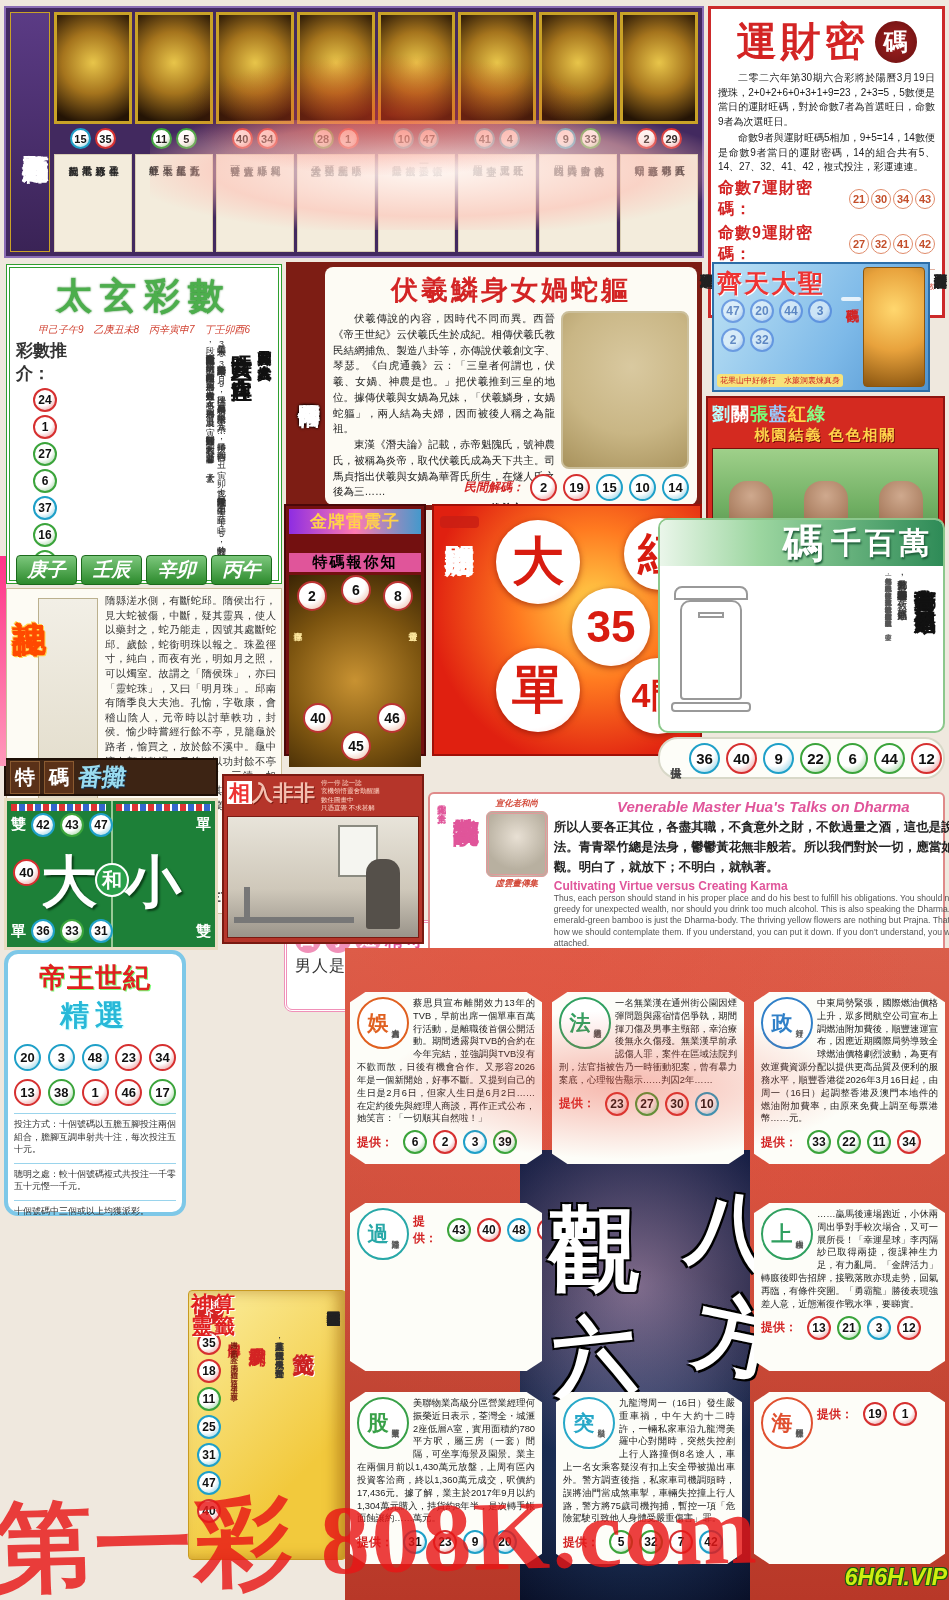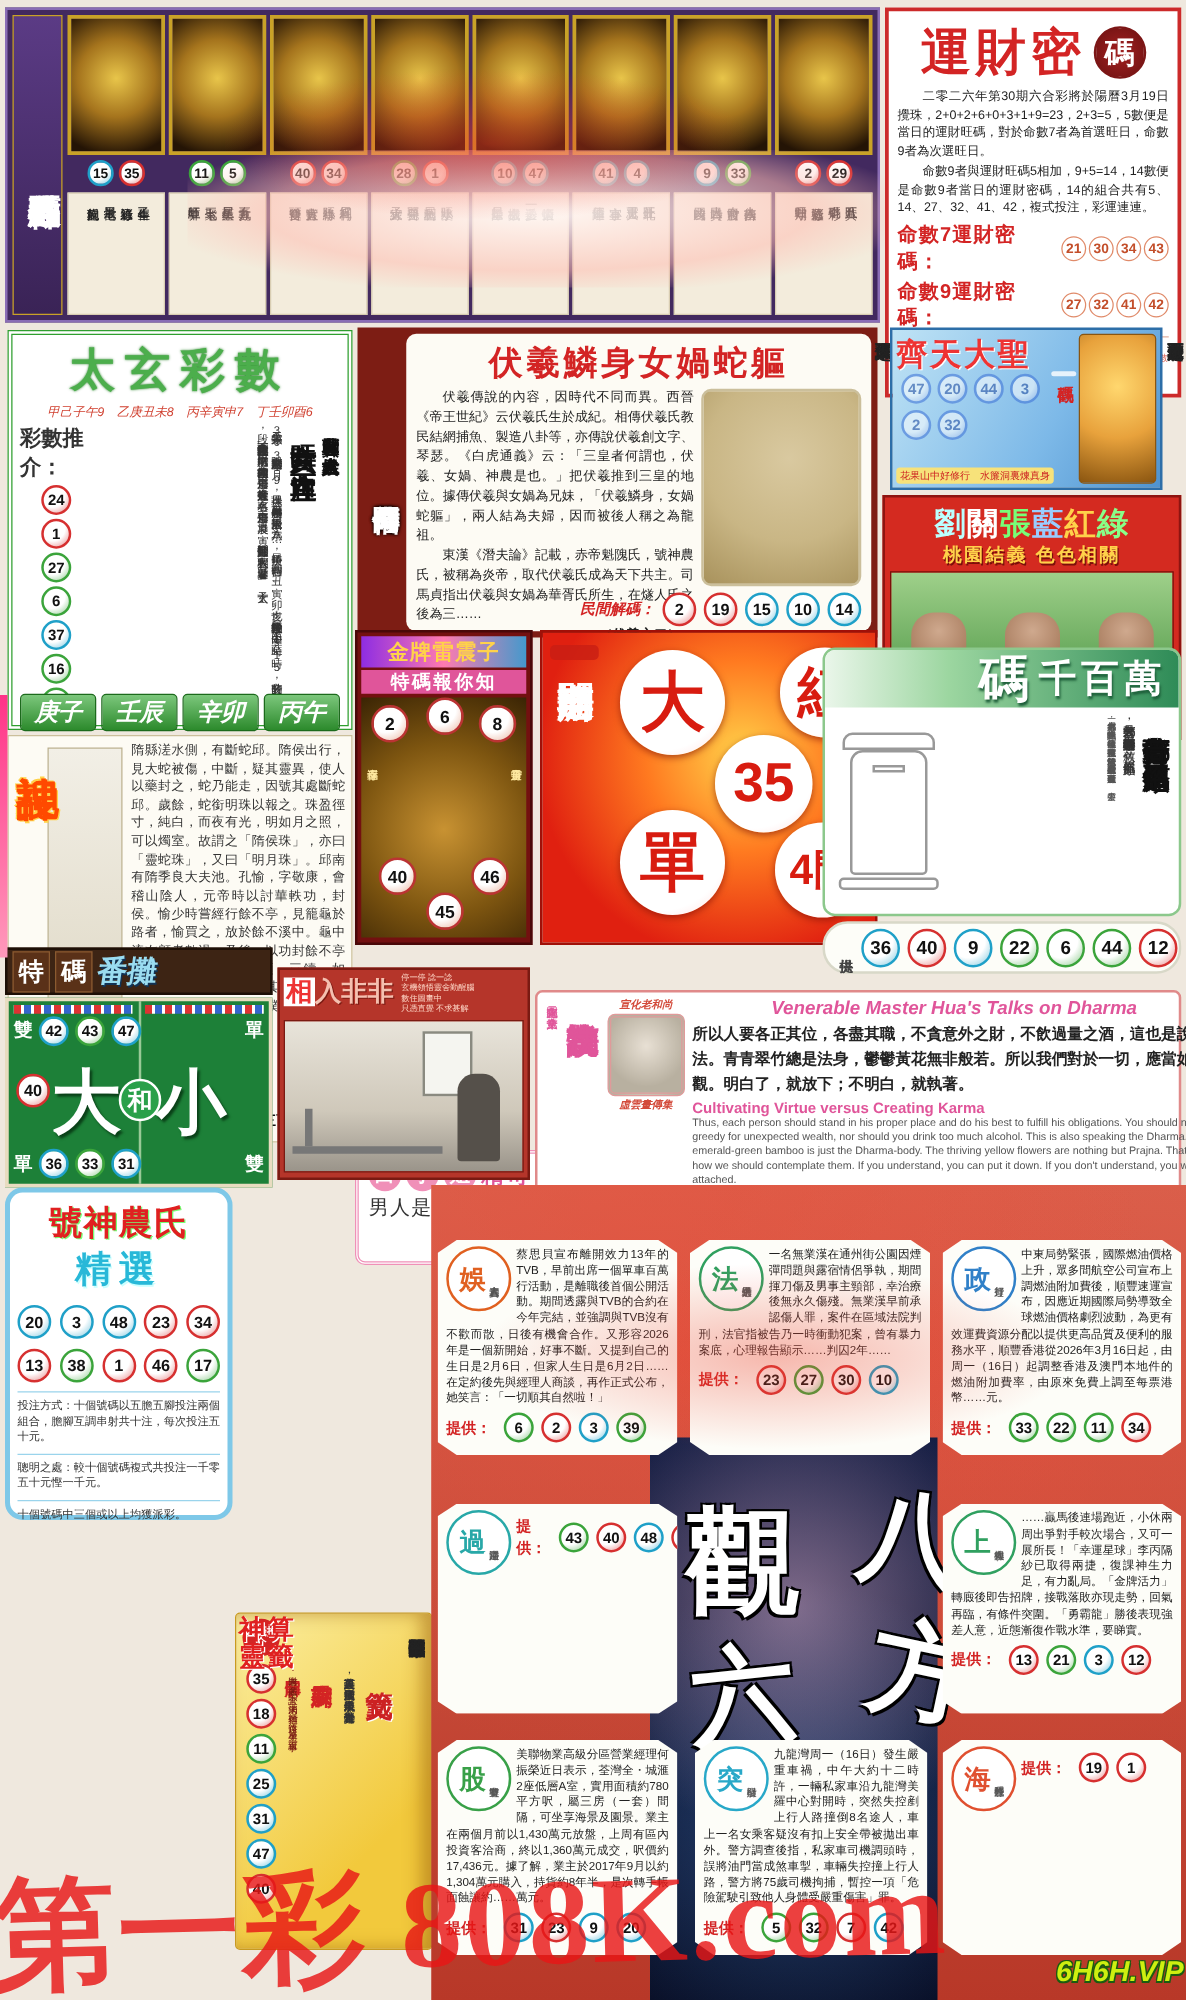--- a/index.html
+++ b/index.html
@@ -77,37 +77,37 @@
   .mk-main{flex:1;position:relative;}
   .mk-title{font-size:25px;font-weight:bold;color:#e33;letter-spacing:2px;text-shadow:1px 1px 0 #fff;}
   .mk-sub{position:absolute;right:2px;top:30px;width:20px;background:rgba(255,255,255,.8);border-radius:4px;
     color:#d32424;font-weight:bold;font-size:13px;text-align:center;padding:2px 0;}
   .mk-balls{position:absolute;left:4px;top:32px;width:130px;display:flex;flex-wrap:wrap;gap:5px;opacity:.55;}
   .mk-balls .ball{--c:#3b6fd6;color:#2a4ea0;}
   .mk-cap{position:absolute;left:0;bottom:0;background:#f7e27a;color:#c22;font-size:8px;padding:1px 3px;border-radius:3px;}
   .mk-img{width:62px;background:radial-gradient(circle at 50% 35%,#ffd76e 0%,#e8a23c 50%,#8a5510 100%);border:1px solid #8a5510;border-radius:4px;}
   
   .trio{left:706px;top:396px;width:239px;height:196px;background:#d42a20;border:2px solid #8e1410;padding:4px;}
-  .trio-t{font-size:25px;font-weight:bold;text-align:center;letter-spacing:1px;font-family:Liberation Serif, serif;}
+  .trio-t{font-size:18px;font-weight:bold;letter-spacing:1px;font-family:Liberation Serif, serif;}
   .trio-t span:nth-child(1){color:#bff;} .trio-t span:nth-child(2){color:#fff;}
   .trio-t span:nth-child(3){color:#7f7;} .trio-t span:nth-child(4){color:#9cf;}
   .trio-t span:nth-child(5){color:#ffd24a;} .trio-t span:nth-child(6){color:#8f8;}
   .trio-s{font-size:15px;font-weight:bold;color:#ffd24a;text-align:center;text-shadow:1px 1px 0 #7a0f0a;letter-spacing:2px;}
   .trio-photo{height:108px;margin-top:3px;border:1px solid #7a0f0a;position:relative;
     background:linear-gradient(#9fd08a 0%,#6fae62 55%,#4c7f44 100%);display:flex;justify-content:space-around;align-items:flex-end;}
   .statue{width:44px;height:74px;background:radial-gradient(circle at 50% 20%,#cfa98e 0%,#a87c5e 45%,#6e4b33 100%);
     border-radius:18px 18px 4px 4px;}
   .trio-names{position:absolute;bottom:2px;left:0;right:0;display:flex;justify-content:space-around;
     font-size:13px;font-weight:bold;color:#fff;text-shadow:1px 1px 1px #000;}
   .trio-balls{display:flex;justify-content:space-between;margin-top:5px;padding:0 2px;}
   
   .gold{left:284px;top:504px;width:142px;height:252px;background:#731010;border:2px solid #4a0808;padding:3px;}
   .gold-t1{font-size:17px;font-weight:bold;text-align:center;color:#ffd24a;
     background:linear-gradient(90deg,#8e2de2,#ff7ab0,#49c);-webkit-background-clip:unset;letter-spacing:1px;padding:1px 0;}
-  .gold-t2{font-size:15px;font-weight:bold;text-align:center;color:#ffffff;background:#e0559a;letter-spacing:2px;margin-top:2px;}
+  .gold-t2{font-size:15px;font-weight:bold;text-align:center;color:#000000;background:#e0559a;letter-spacing:2px;margin-top:19px;}
   .gold-main{position:relative;height:192px;background:radial-gradient(circle at 50% 55%,#c89232 0%,#7d5510 55%,#3a2404 100%);margin-top:3px;}
   .gold-main .vt{position:absolute;top:50px;font-size:9px;color:#ffe9a0;}
   .gball{position:absolute;width:30px;height:30px;border-radius:50%;background:radial-gradient(circle at 35% 28%,#fff 50%,#d86 130%);
     border:2px solid #b33;display:flex;align-items:center;justify-content:center;font-weight:bold;font-size:14px;color:#111;}
   
   .bigs{left:432px;top:504px;width:270px;height:252px;background:radial-gradient(circle at 60% 40%,#ffd24a 0%,#ff7a20 35%,#e02010 75%);
     border:2px solid #a01008;position:relative;}
   .bigs-v{position:absolute;left:6px;top:10px;font-size:30px;font-weight:bold;color:#fff;
     background:rgba(200,30,20,.8);padding:6px 2px;line-height:1.15;border-radius:4px;}
   .wc{position:absolute;border-radius:50%;background:radial-gradient(circle at 38% 30%,#fff 70%,#fdd 100%);
@@ -673,21 +673,21 @@
             <span class="ball b26 red">30</span>
             <span class="ball b26 red">45</span>
             <span class="ball b26 red">29</span>
             <span class="ball b26 red">46</span>
           </span>
       </div>
     </div>
   </div>
 
   <div class="abs smart">
-    <div class="sm-t1"><span class="r">號神農氏</span></div>
+    <div class="sm-t1"><span class="r">帝王世紀</span></div>
     <div class="sm-t2">精選</div>
     <div class="sm-row">
 
     <span class="ball b26 blue">20</span>
         <span class="ball b26 blue">3</span>
         <span class="ball b26 blue">48</span>
         <span class="ball b26 red">23</span>
         <span class="ball b26 red">34</span>
       </div>
     <div class="sm-row">

